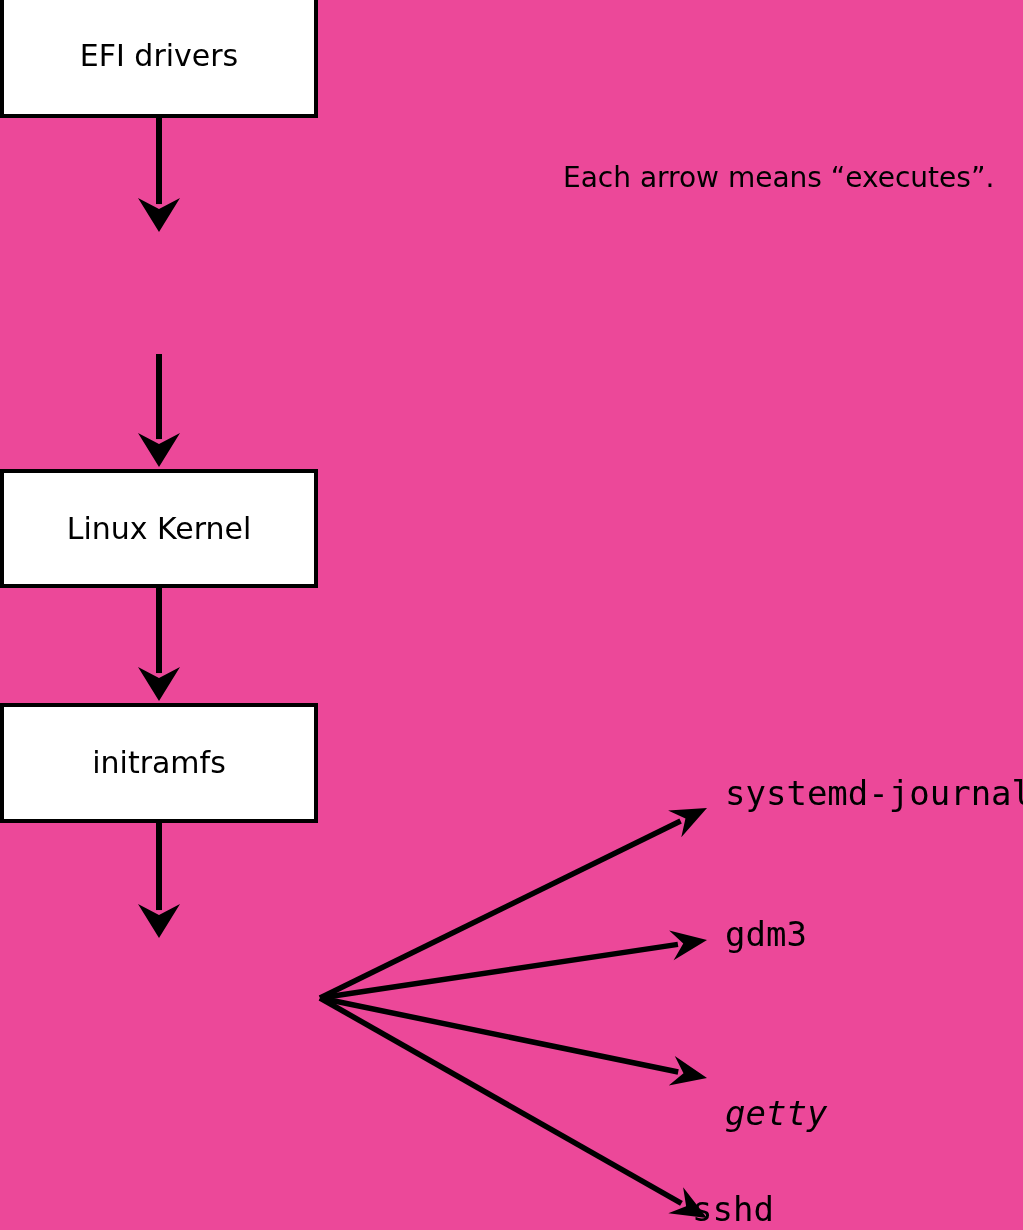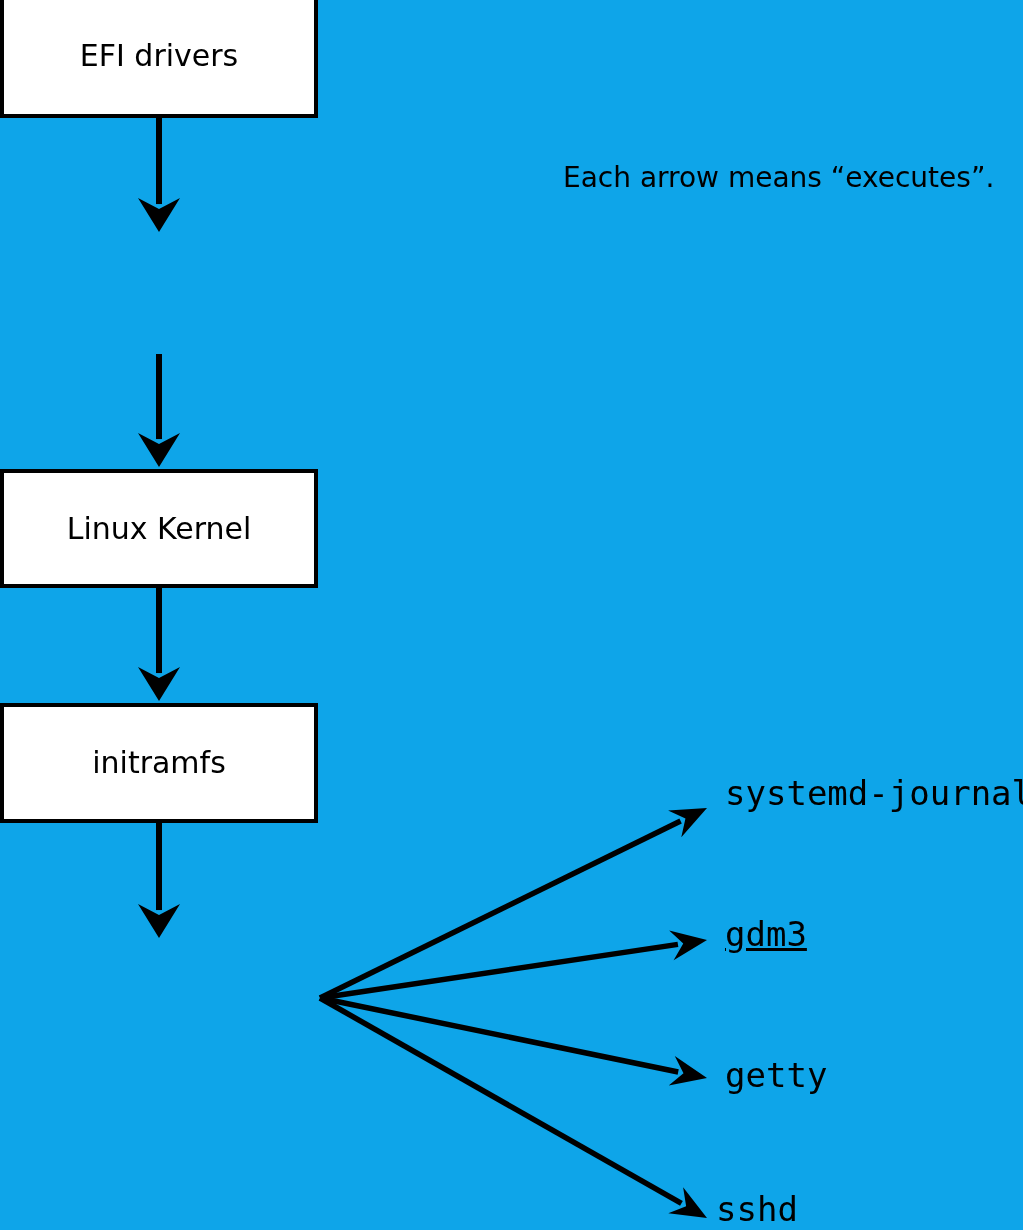--- a/index.html
+++ b/index.html
@@ -5,21 +5,21 @@
 <style>
   html, body {
     margin: 0;
     padding: 0;
     background: #ffffff;
   }
   #canvas {
     position: relative;
     width: 1023px;
     height: 1230px;
-    background: #0ea5e9;
+    background: #ec4899;
     overflow: hidden;
     font-family: "DejaVu Sans", "Liberation Sans", sans-serif;
   }
   #wires {
     position: absolute;
     left: 0;
     top: 0;
     width: 1023px;
     height: 1230px;
     pointer-events: none;
@@ -87,17 +87,17 @@
   <div class="stage-box" style="left: 0px; top: 703px; width: 318px; height: 120px;">
     <span class="stage-label">initramfs</span>
   </div>
   <div class="stage-box" style="left: 0px; top: 469px; width: 318px; height: 119px;">
     <span class="stage-label">Linux Kernel</span>
   </div>
 
   <div class="note-text" style="left: 563px; top: 164px;">Each arrow means “executes”.</div>
 
   <div class="leaf-label" style="left: 725px; top: 776px;">systemd-journal</div>
-  <div class="leaf-label" style="left: 725px; top: 917px; text-decoration: underline;">gdm3</div>
-  <div class="leaf-label" style="left: 725px; top: 1058px;">getty</div>
-  <div class="leaf-label" style="left: 716px; top: 1192px; text-align: right;">sshd</div>
+  <div class="leaf-label" style="left: 725px; top: 917px;">gdm3</div>
+  <div class="leaf-label" style="left: 725px; top: 1096px; font-style: italic;">getty</div>
+  <div class="leaf-label" style="left: 692px; top: 1192px; text-align: right;">sshd</div>
 
 </div>
 
 </body></html>

